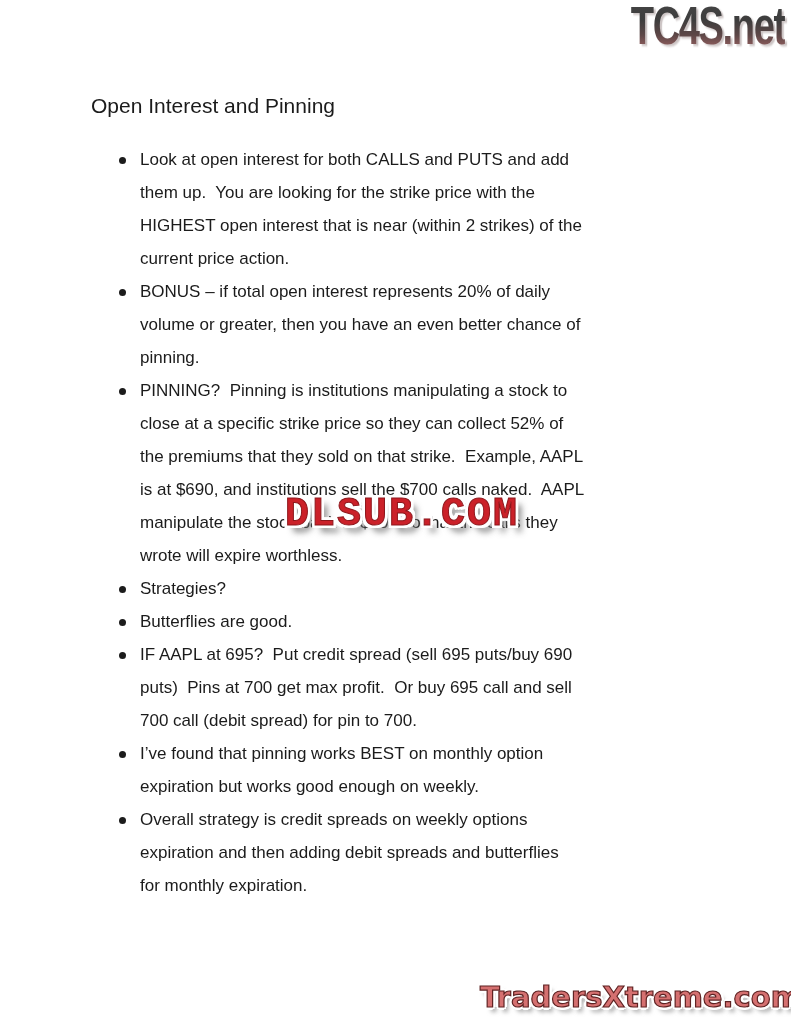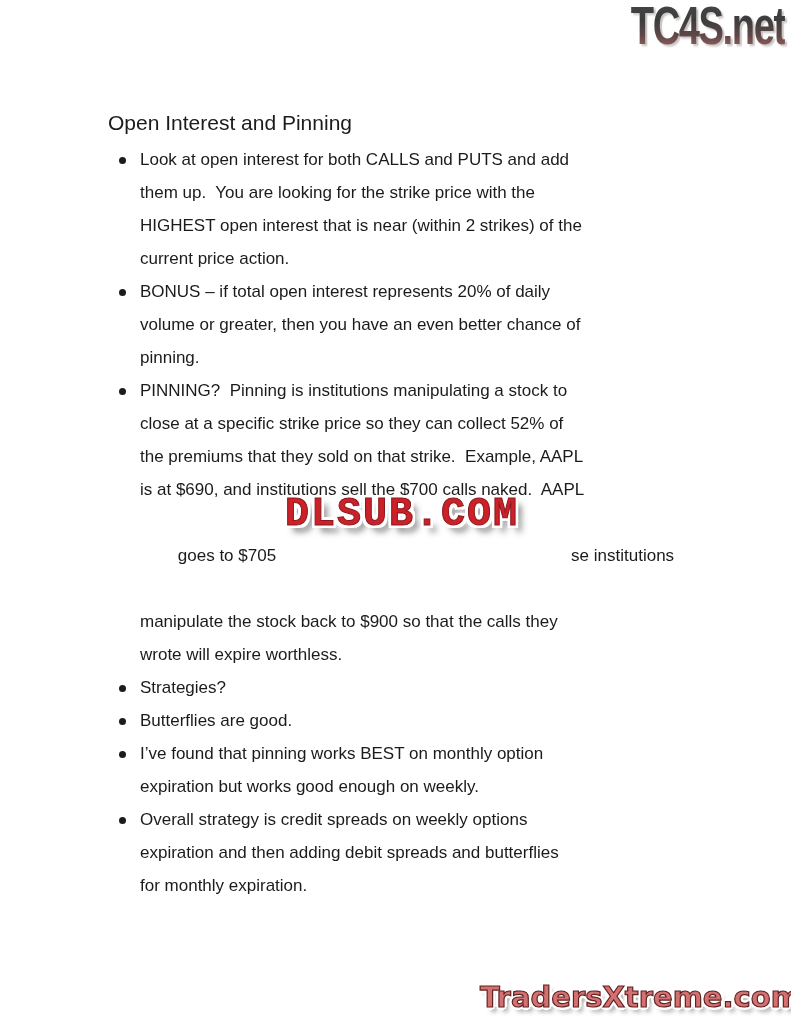--- a/index.html
+++ b/index.html
@@ -15,21 +15,21 @@
     font-family:"Liberation Sans", sans-serif;
     font-weight:bold; font-size:53px; line-height:50px; letter-spacing:-2px;
     transform:scaleX(0.72); transform-origin:100% 0;
     background:linear-gradient(180deg,#454545 0%,#3d3d3d 38%,#5d4747 68%,#8f5d5d 92%);
     -webkit-background-clip:text; background-clip:text; color:transparent;
     filter:drop-shadow(3px 2px 1px #ccc4c4);
   }
 
   
   .title {
-    position:absolute; left:91px; top:93px; margin:17px;
+    position:absolute; left:91px; top:93px; margin:0;
     font-size:21px; font-weight:400; line-height:26px; color:#1b1b1b;
   }
 
   
   .bullets {
     position:absolute; left:115px; top:143px; width:645px;
     margin:0; padding:0; list-style:none;
     font-size:17px; line-height:33px; color:#1b1b1b;
   }
   .bullets li { position:relative; padding-left:25px; }
@@ -87,35 +87,37 @@
       <span class="t">BONUS – if total open interest represents 20% of daily
 volume or greater, then you have an even better chance of
 pinning.</span>
     </li>
 
     <li>
       <div class="t">PINNING?  Pinning is institutions manipulating a stock to
 close at a specific strike price so they can collect 52% of
 the premiums that they sold on that strike.  Example, AAPL
 is at $690, and institutions sell the $700 calls naked.  AAPL</div>
-      <div class="wm-line">
-        <span>goes to $705</span><span class="wm-gap"></span><span>se institutions</span>
-      </div>
       <div class="t">manipulate the stock back to $900 so that the calls they
 wrote will expire worthless.</div>
     </li>
 
     <li>
       <span class="t">Strategies?</span>
     </li>
 
     <li>
       <span class="t">Butterflies are good.</span>
     </li>
 
+    <li>
+      <span class="t">IF AAPL at 695?  Put credit spread (sell 695 puts/buy 690
+puts)  Pins at 700 get max profit.  Or buy 695 call and sell
+700 call (debit spread) for pin to 700.</span>
+    </li>
 
     <li>
       <span class="t">I’ve found that pinning works BEST on monthly option
 expiration but works good enough on weekly.</span>
     </li>
 
     <li>
       <span class="t">Overall strategy is credit spreads on weekly options
 expiration and then adding debit spreads and butterflies
 for monthly expiration.</span>

